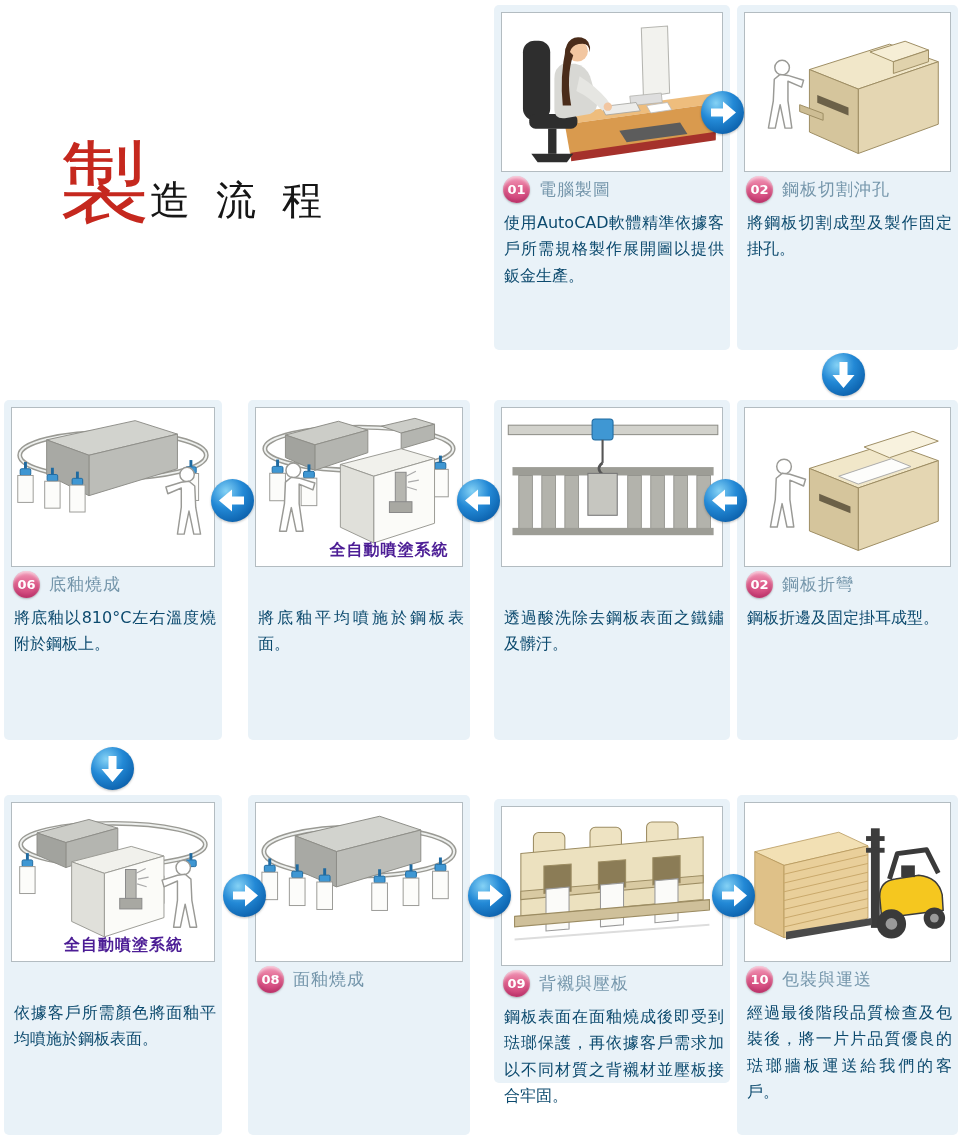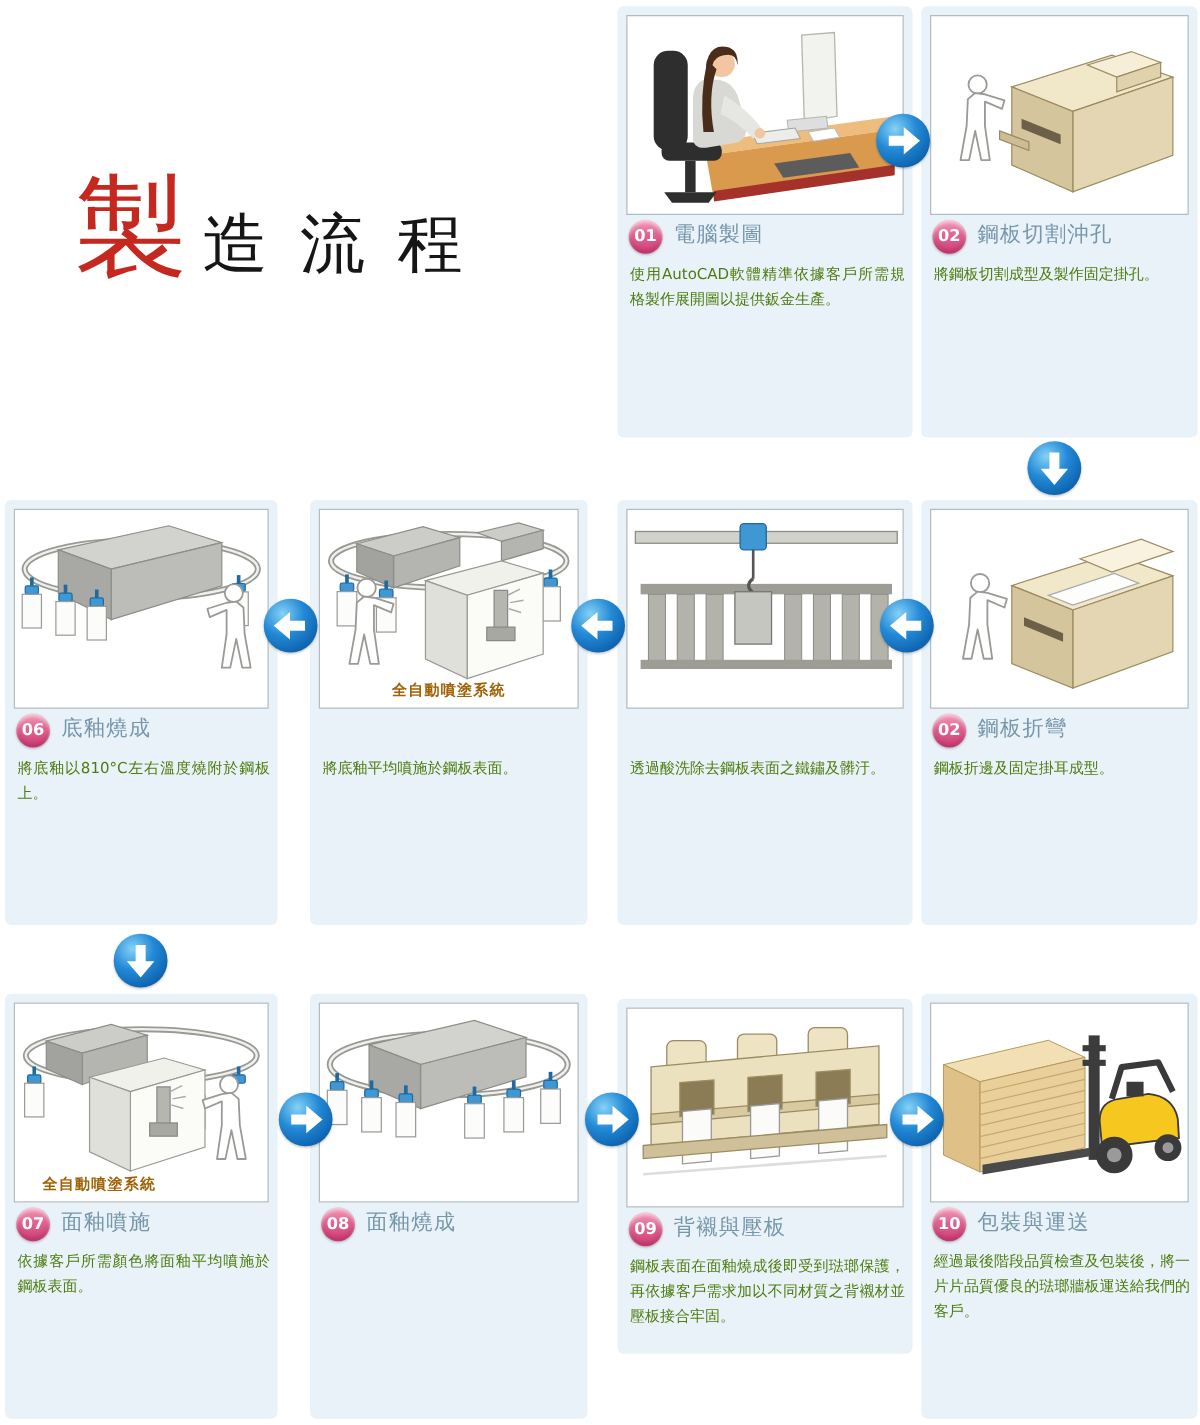--- a/index.html
+++ b/index.html
@@ -2,38 +2,38 @@
 <html><head>
 <meta charset="utf-8">
 <style>
   html,body { margin:0; padding:0; background:#fff; }
   body { font-family:"DejaVu Sans","Liberation Sans",sans-serif; }
   .canvas { position:relative; width:960px; height:1140px; background:#fff; overflow:hidden; }
 
   
   .page-title { position:absolute; left:60px; top:138px; display:flex; align-items:baseline; white-space:nowrap; }
   .title-accent { font-family:"DejaVu Serif","Liberation Serif",serif; font-size:90px; line-height:1; color:#c5281e; }
-  .title-rest { font-family:"DejaVu Serif","Liberation Serif",serif; font-size:52px; color:#161616; letter-spacing:26px; margin-left:12px; }
+  .title-rest { font-family:"DejaVu Serif","Liberation Serif",serif; font-size:40px; color:#161616; letter-spacing:26px; }
 
   
   .card { position:absolute; background:#e9f2f8; border-radius:5px; }
   .img-area { position:absolute; left:7px; right:7px; top:7px; height:160px; background:#fff;
               border:1px solid #b3bcc1; box-sizing:border-box; overflow:hidden; }
   .img-area svg { width:100%; height:100%; display:block; }
   .annotation { position:absolute; bottom:5px; left:0; width:100%; text-align:center;
-                color:#a16207; font-size:12px; font-weight:bold; letter-spacing:1px; }
+                color:#4c1d95; font-size:16px; font-weight:bold; letter-spacing:1px;padding-left:30px; }
   .annotation.left { width:auto; left:22px; text-align:left; }
-  .card-head { position:absolute; top:171px; left:9px; right:6px; display:flex; gap:9px; }
+  .card-head { position:absolute; top:171px; left:9px; right:6px; display:flex; align-items:center; gap:9px; }
   .badge { flex:0 0 auto; width:27px; height:27px; border-radius:50%; color:#fff; font-size:13px; font-weight:bold;
            display:flex; align-items:center; justify-content:center;
            background:linear-gradient(180deg,#f29cba 0%,#e0638f 45%,#d0417a 100%);
            box-shadow:inset 0 2px 3px rgba(255,255,255,.55), inset 0 -3px 4px rgba(140,20,70,.35), 0 1px 2px rgba(0,0,0,.25); }
   .card-title { color:#7596ab; font-size:17px; letter-spacing:1px; white-space:nowrap; }
   .card-desc { position:absolute; top:205px; left:10px; right:6px; margin:0;
-               font-size:12px; line-height:1.65; color:#4d7c0f; text-align:justify; }
+               font-size:16px; line-height:1.65; color:#0c4a6e; text-align:justify; }
 
   
   .arrow { position:absolute; width:45px; height:45px; z-index:5; }
   .arrow svg { width:100%; height:100%; display:block; filter:drop-shadow(0 1px 1px rgba(0,0,0,.25)); }
 
   .defs-holder { position:absolute; width:0; height:0; overflow:hidden; }
 </style>
 </head>
 <body>
 
@@ -243,24 +243,20 @@
           <polygon points="96,66 158,48 158,112 96,132" fill="#fbfbf8"></polygon>
           <polygon points="62,54 96,66 96,132 62,116" fill="#e0e0da"></polygon>
         </g>
         <rect x="118" y="62" width="11" height="32" fill="#b6b6b0" stroke="#888" stroke-width="1"></rect>
         <rect x="112" y="92" width="23" height="11" fill="#a8a8a2" stroke="#888" stroke-width="1"></rect>
         <path d="M129 66 l10 -5 M131 72 l11 -2 M130 77 l10 3" stroke="#aaa" stroke-width="1.2" fill="none"></path>
         <use href="#person" transform="translate(178,60) scale(-1,1)"></use>
       </svg>
       <div class="annotation left">全自動噴塗系統</div>
     </div>
-    <div class="card-head">
-      <span class="badge">07</span>
-      <span class="card-title">面釉噴施</span>
-    </div>
     <p class="card-desc">依據客戶所需顏色將面釉平均噴施於鋼板表面。</p>
   </div>
 
   <div class="card" style="left:248px;top:795px;width:222px;height:340px">
     <div class="img-area">
       <svg viewBox="0 0 210 150">
         <ellipse cx="105" cy="44" rx="97" ry="25" fill="none" stroke="#9a9a94" stroke-width="5"></ellipse>
         <ellipse cx="105" cy="44" rx="97" ry="25" fill="none" stroke="#eef0ee" stroke-width="2"></ellipse>
         <g stroke="#8e8e88" stroke-width="1">
           <polygon points="40,28 126,8 168,22 82,44" fill="#d2d3ce"></polygon>

